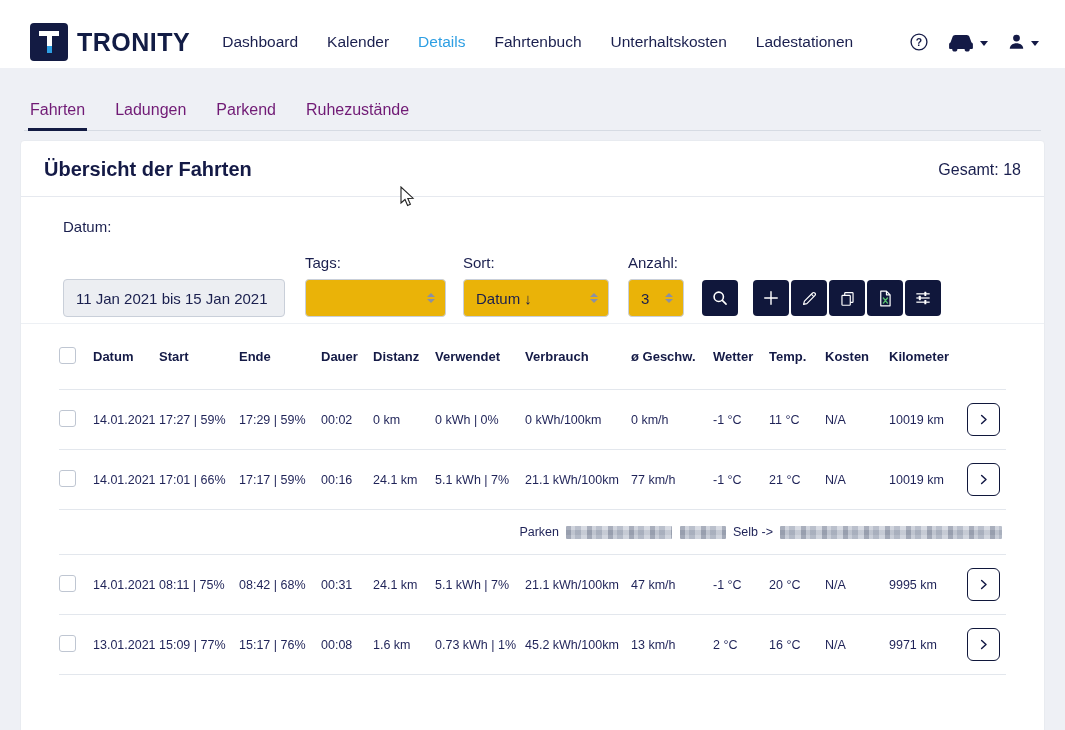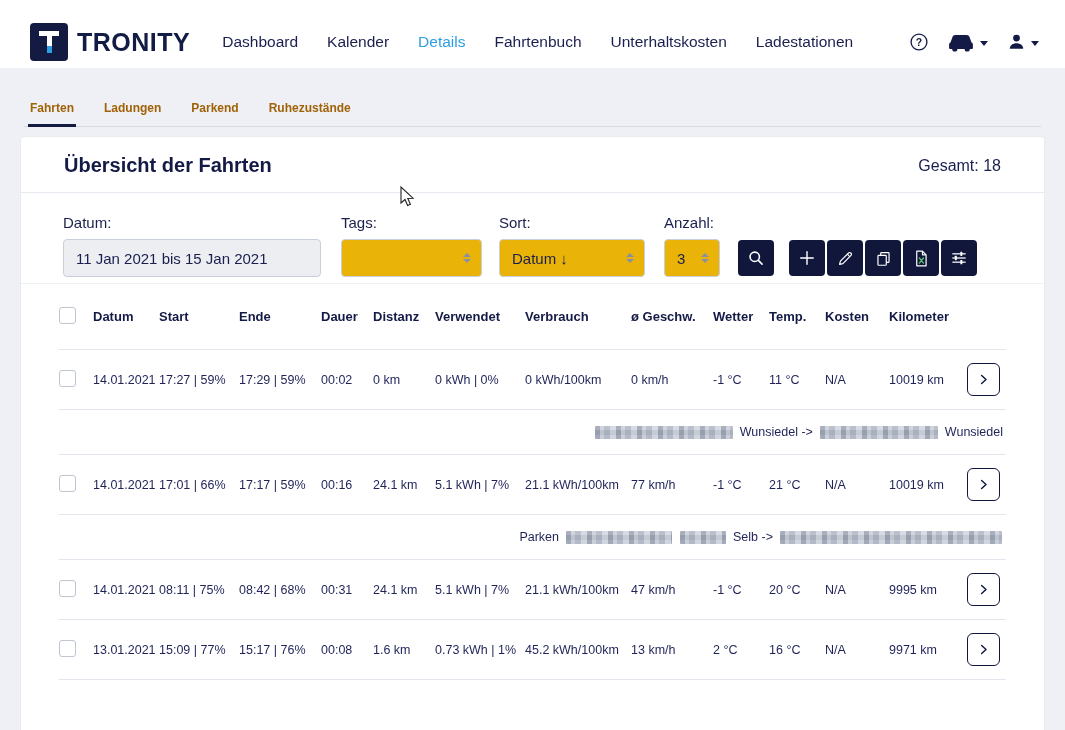--- a/index.html
+++ b/index.html
@@ -23,35 +23,35 @@
   .brand-text{font-size:25px;font-weight:700;letter-spacing:.5px;color:#121c45;}
   .main-nav{display:flex;gap:29px;margin-left:32px;}
   .main-nav a{font-size:15.5px;color:#1a1f4e;text-decoration:none;cursor:pointer;}
   .main-nav a.active{color:#2e9fe3;}
   .topbar-icons{margin-left:auto;display:flex;align-items:center;gap:19px;}
   .icon-btn{display:flex;align-items:center;gap:5px;cursor:pointer;}
   .caret{width:0;height:0;border-left:4.5px solid transparent;border-right:4.5px solid transparent;border-top:5px solid #141a46;margin-top:2px;}
 
   
   .tabs{margin:33px 24px 0;border-bottom:1px solid #d6dbe3;display:flex;gap:26px;padding:0 4px;}
-  .tab{font-size:12px;color:#a16207;padding:0 2px 9px;border-bottom:3px solid transparent;margin-bottom:-1px;cursor:pointer;font-weight:bold;}
+  .tab{font-size:16px;color:#701a75;padding:0 2px 9px;border-bottom:3px solid transparent;margin-bottom:-1px;cursor:pointer;}
   .tab.active{border-bottom-color:#131b43;}
 
   
   .card{margin:9px 20px 0;background:#fff;border:1px solid #e8ebf0;border-radius:4px;min-height:640px;}
-  .card-header{display:flex;justify-content:space-between;align-items:center;padding:17px 43px 15px;border-bottom:1px solid #e6e9ef;}
+  .card-header{display:flex;justify-content:space-between;align-items:center;padding:17px 23px 15px;border-bottom:1px solid #e6e9ef;}
   .card-title{font-size:20px;font-weight:700;color:#141a46;}
   .card-total{font-size:16px;color:#1a1f4e;}
 
   
   .filters{display:flex;align-items:flex-end;padding:21px 42px 6px;border-bottom:1px solid #edf0f4;}
   .fgroup{display:flex;flex-direction:column;}
   .flabel{font-size:15px;color:#1a1f4e;margin-bottom:8px;}
   .control{height:38px;border:1px solid #c9cfd9;border-radius:4px;display:flex;align-items:center;font-size:15px;color:#1a1f4e;background:#eab308;}
-  .date-input{width:258px;background:#eceef2;padding:0 12px;cursor:text;}
+  .date-input{width:222px;background:#eceef2;padding:0 12px;cursor:text;margin-top:36px;}
   .select{cursor:pointer;justify-content:space-between;padding:0 10px 0 12px;}
   .sel-tags{width:141px;margin-left:20px;}
   .sel-sort{width:146px;margin-left:17px;}
   .sel-count{width:56px;margin-left:19px;}
   .updown{display:flex;flex-direction:column;gap:2px;align-items:center;}
   .updown .up{width:0;height:0;border-left:4px solid transparent;border-right:4px solid transparent;border-bottom:4.5px solid #8a90a3;}
   .updown .down{width:0;height:0;border-left:4px solid transparent;border-right:4px solid transparent;border-top:4.5px solid #8a90a3;}
   .act-btn{width:36px;height:36px;border-radius:4px;background:#10173b;border:none;display:flex;align-items:center;justify-content:center;cursor:pointer;flex:none;margin-bottom:1px;}
   .btn-search{margin-left:18px;}
   .btn-group{display:flex;gap:2px;margin-left:15px;}
@@ -247,26 +247,20 @@
         <div class="td">N/A</div>
         <div class="td">10019 km</div>
         <div class="td">
             <button class="row-btn">
           <svg width="15" height="15" viewBox="0 0 24 24">
                 <polyline points="9 5.5 16 12 9 18.5" fill="none" stroke="#141a46" stroke-width="2.4" stroke-linecap="round" stroke-linejoin="round"></polyline>
               </svg>
         </button>
           </div>
       </div>
-      <div class="route-row">
-          <span class="blur-seg" style="width: 138px;"></span>
-          <span class="loc-text">Wunsiedel -&gt;</span>
-          <span class="blur-seg" style="width: 118px;"></span>
-          <span class="loc-text">Wunsiedel</span>
-        </div>
 
       <div class="tr trow">
         <div class="td"><span class="cb"></span></div>
         <div class="td">14.01.2021</div>
         <div class="td">17:01 | 66%</div>
         <div class="td">17:17 | 59%</div>
         <div class="td">00:16</div>
         <div class="td">24.1 km</div>
         <div class="td">5.1 kWh | 7%</div>
         <div class="td">21.1 kWh/100km</div>

